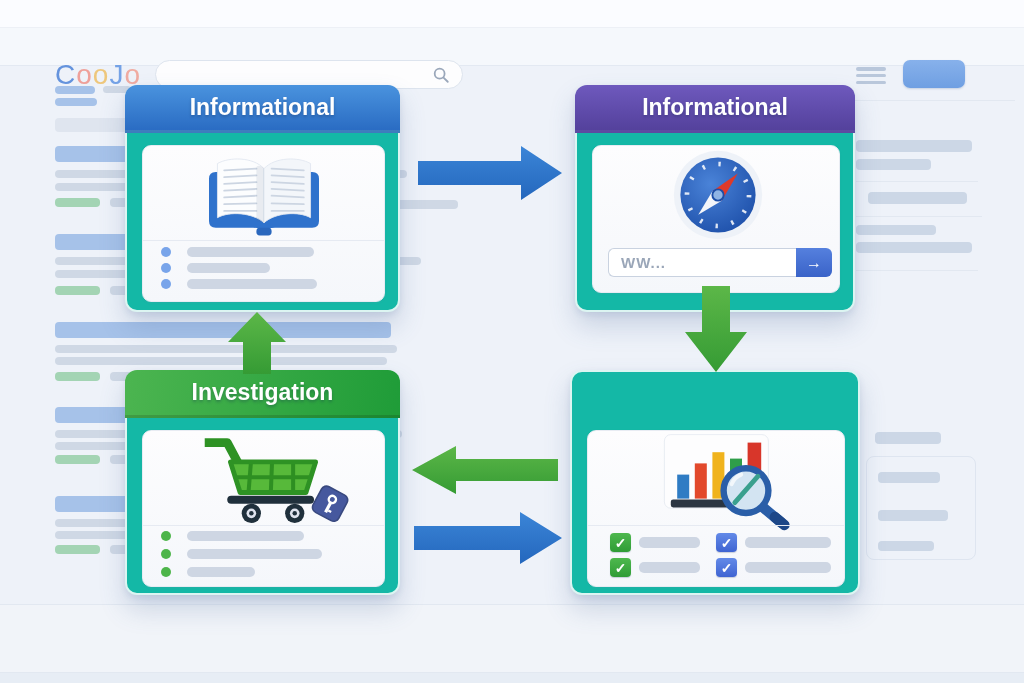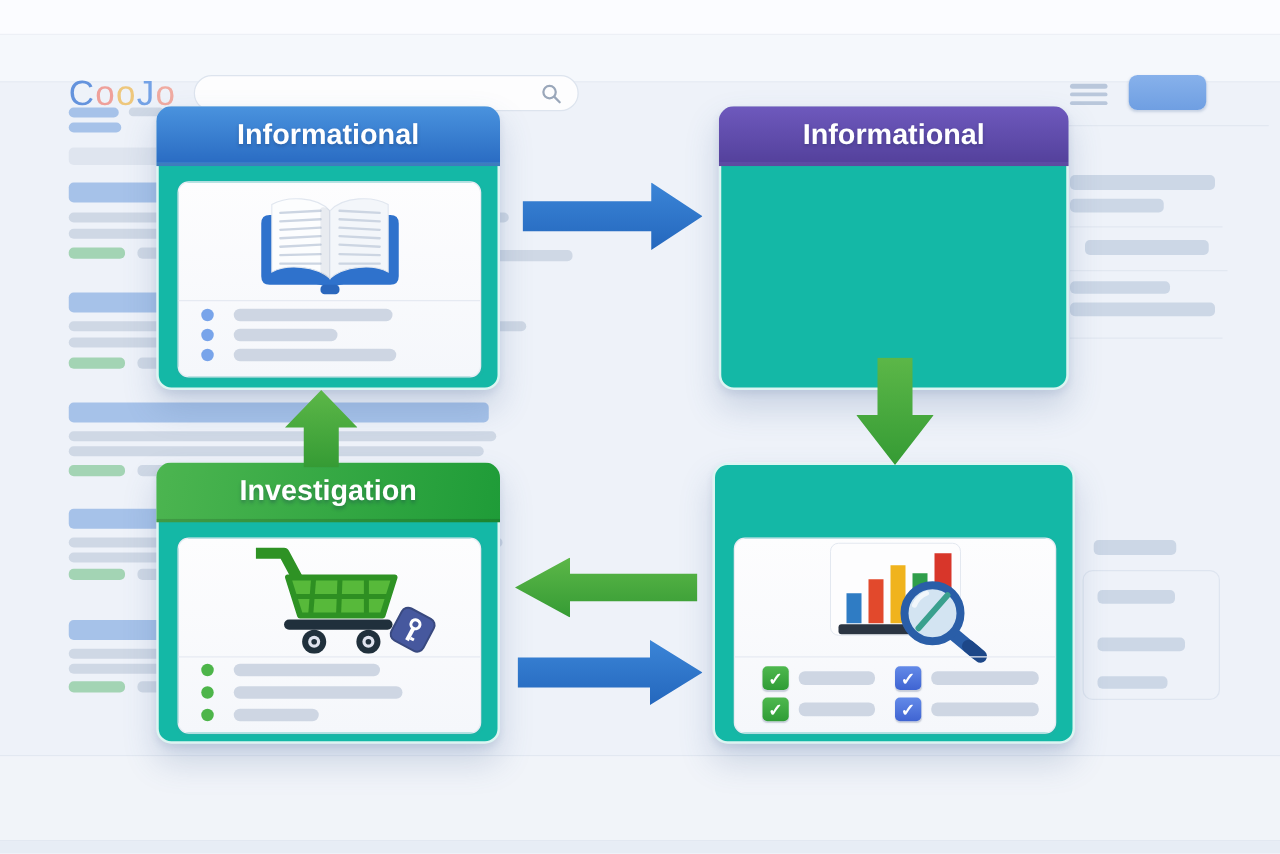--- a/index.html
+++ b/index.html
@@ -195,20 +195,40 @@
           <i class="dot dot-blue"></i>
           <i class="bar" style="width:130px"></i>
         </div>
     </div>
   </section>
 
   <section class="card" style="left:575px;top:85px;width:280px;height:227px">
     <div class="card-header hdr-purple">
       <h2 style="font-size:23px">Informational</h2>
     </div>
+    <div class="panel" style="left:15px;top:58px;width:248px;height:148px">
+      <svg style="position:absolute;left:78px;top:2px" width="94" height="94" viewBox="0 0 100 100">
+        <defs>
+          <radialGradient id="cg" cx="40%" cy="35%" r="75%">
+              <stop offset="0%" stop-color="#4a83d8"></stop>
+              <stop offset="100%" stop-color="#1c4ea8"></stop>
+            </radialGradient>
+        </defs>
+        <circle cx="50" cy="50" r="47" fill="#eef2f8"></circle>
+        <circle cx="50" cy="50" r="40" fill="url(#cg)"></circle>
+        <circle cx="50" cy="50" r="33" fill="none" stroke="#fff" stroke-width="5" stroke-dasharray="2.5 14.8" opacity=".85"></circle>
+        <polygon points="71,27 54,56 44,46" fill="#de3a2a"></polygon>
+        <polygon points="29,71 44,46 54,56" fill="#f4f6fa"></polygon>
+        <circle cx="50" cy="50" r="6" fill="#8fb4e4" stroke="#1c4ea8" stroke-width="2"></circle>
+      </svg>
+      <div class="urlrow" style="left:15px;top:102px">
+        <div class="urlfield">WW...</div>
+        <div class="urlgo">→</div>
+      </div>
+    </div>
   </section>
 
   <section class="card" style="left:125px;top:370px;width:275px;height:225px">
     <div class="card-header hdr-green">
       <h2 style="font-size:23px">Investigation</h2>
     </div>
     <div class="panel" style="left:15px;top:58px;width:243px;height:157px">
       <svg style="position:absolute;left:26px;top:2px" width="192" height="90" viewBox="0 0 210 112">
         <defs>
             <clipPath id="bk">

